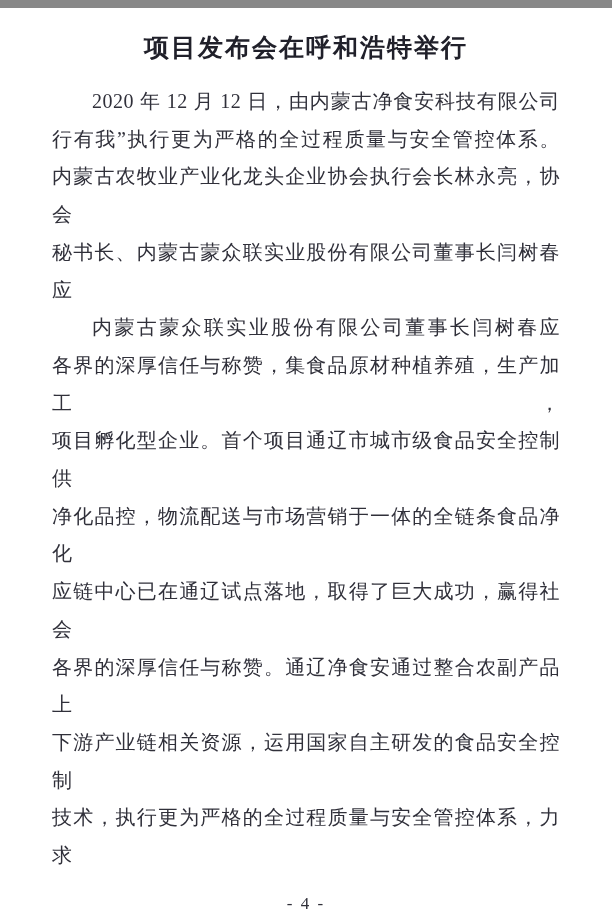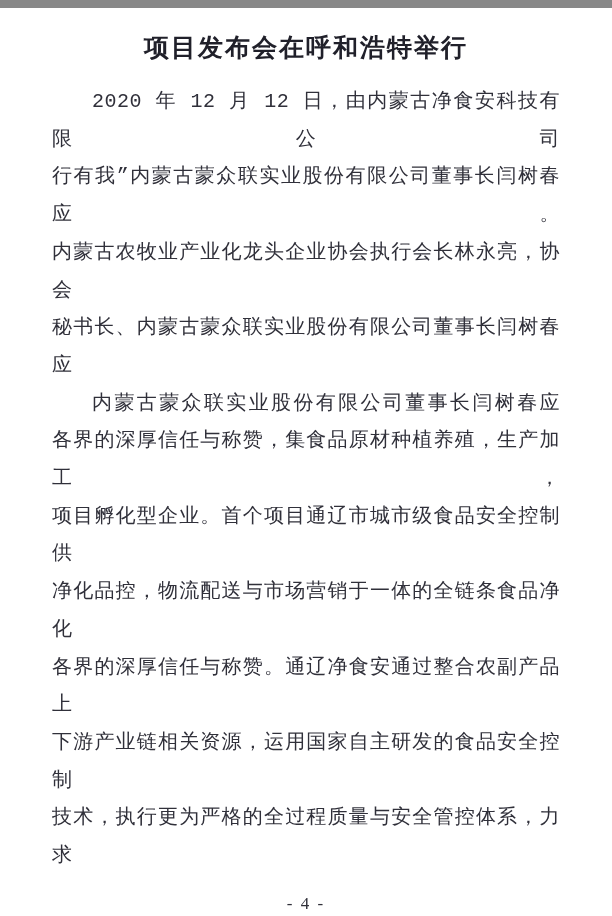--- a/index.html
+++ b/index.html
@@ -28,21 +28,20 @@
   .paragraph { width: 100%; }
   .line {
     font-size: 20px;
     line-height: 37.7px;
     letter-spacing: 0.5px;
     width: 100%;
   }
   .line.fill {
     text-align: justify;
     text-align-last: justify;
-    font-family: Liberation Mono, monospace;
   }
   .line.indent {
     text-indent: 2em;
   }
   .page-footer {
     position: absolute;
     left: 0;
     right: 0;
     bottom: 10px;
     text-align: center;
@@ -53,29 +52,30 @@
 </style>
 </head>
 <body>
 
 <div class="page">
   <div class="doc-title">项目发布会在呼和浩特举行</div>
 
   <div class="doc-body">
       <div class="paragraph">
         <div class="line indent fill">2020 年 12 月 12 日，由内蒙古净食安科技有限公司</div>
-        <div class="line fill">行有我”内蒙古蒙众联实业股份有限公司董事长闫树春应。</div>
+        <div class="line fill">行有我”执行更为严格的全过程质量与安全管控体系。</div>
         <div class="line fill">内蒙古农牧业产业化龙头企业协会执行会长林永亮，协会</div>
         <div class="line fill">秘书长、内蒙古蒙众联实业股份有限公司董事长闫树春应</div>
       </div>
       <div class="paragraph">
         <div class="line indent fill">内蒙古蒙众联实业股份有限公司董事长闫树春应</div>
         <div class="line fill">各界的深厚信任与称赞，集食品原材种植养殖，生产加工，</div>
         <div class="line fill">项目孵化型企业。首个项目通辽市城市级食品安全控制供</div>
         <div class="line fill">净化品控，物流配送与市场营销于一体的全链条食品净化</div>
+        <div class="line fill">应链中心已在通辽试点落地，取得了巨大成功，赢得社会</div>
         <div class="line fill">各界的深厚信任与称赞。通辽净食安通过整合农副产品上</div>
         <div class="line fill">下游产业链相关资源，运用国家自主研发的食品安全控制</div>
         <div class="line fill">技术，执行更为严格的全过程质量与安全管控体系，力求</div>
       </div>
     </div>
 
   <div class="page-footer">- 4 -</div>
 </div>
 
 </body></html>

